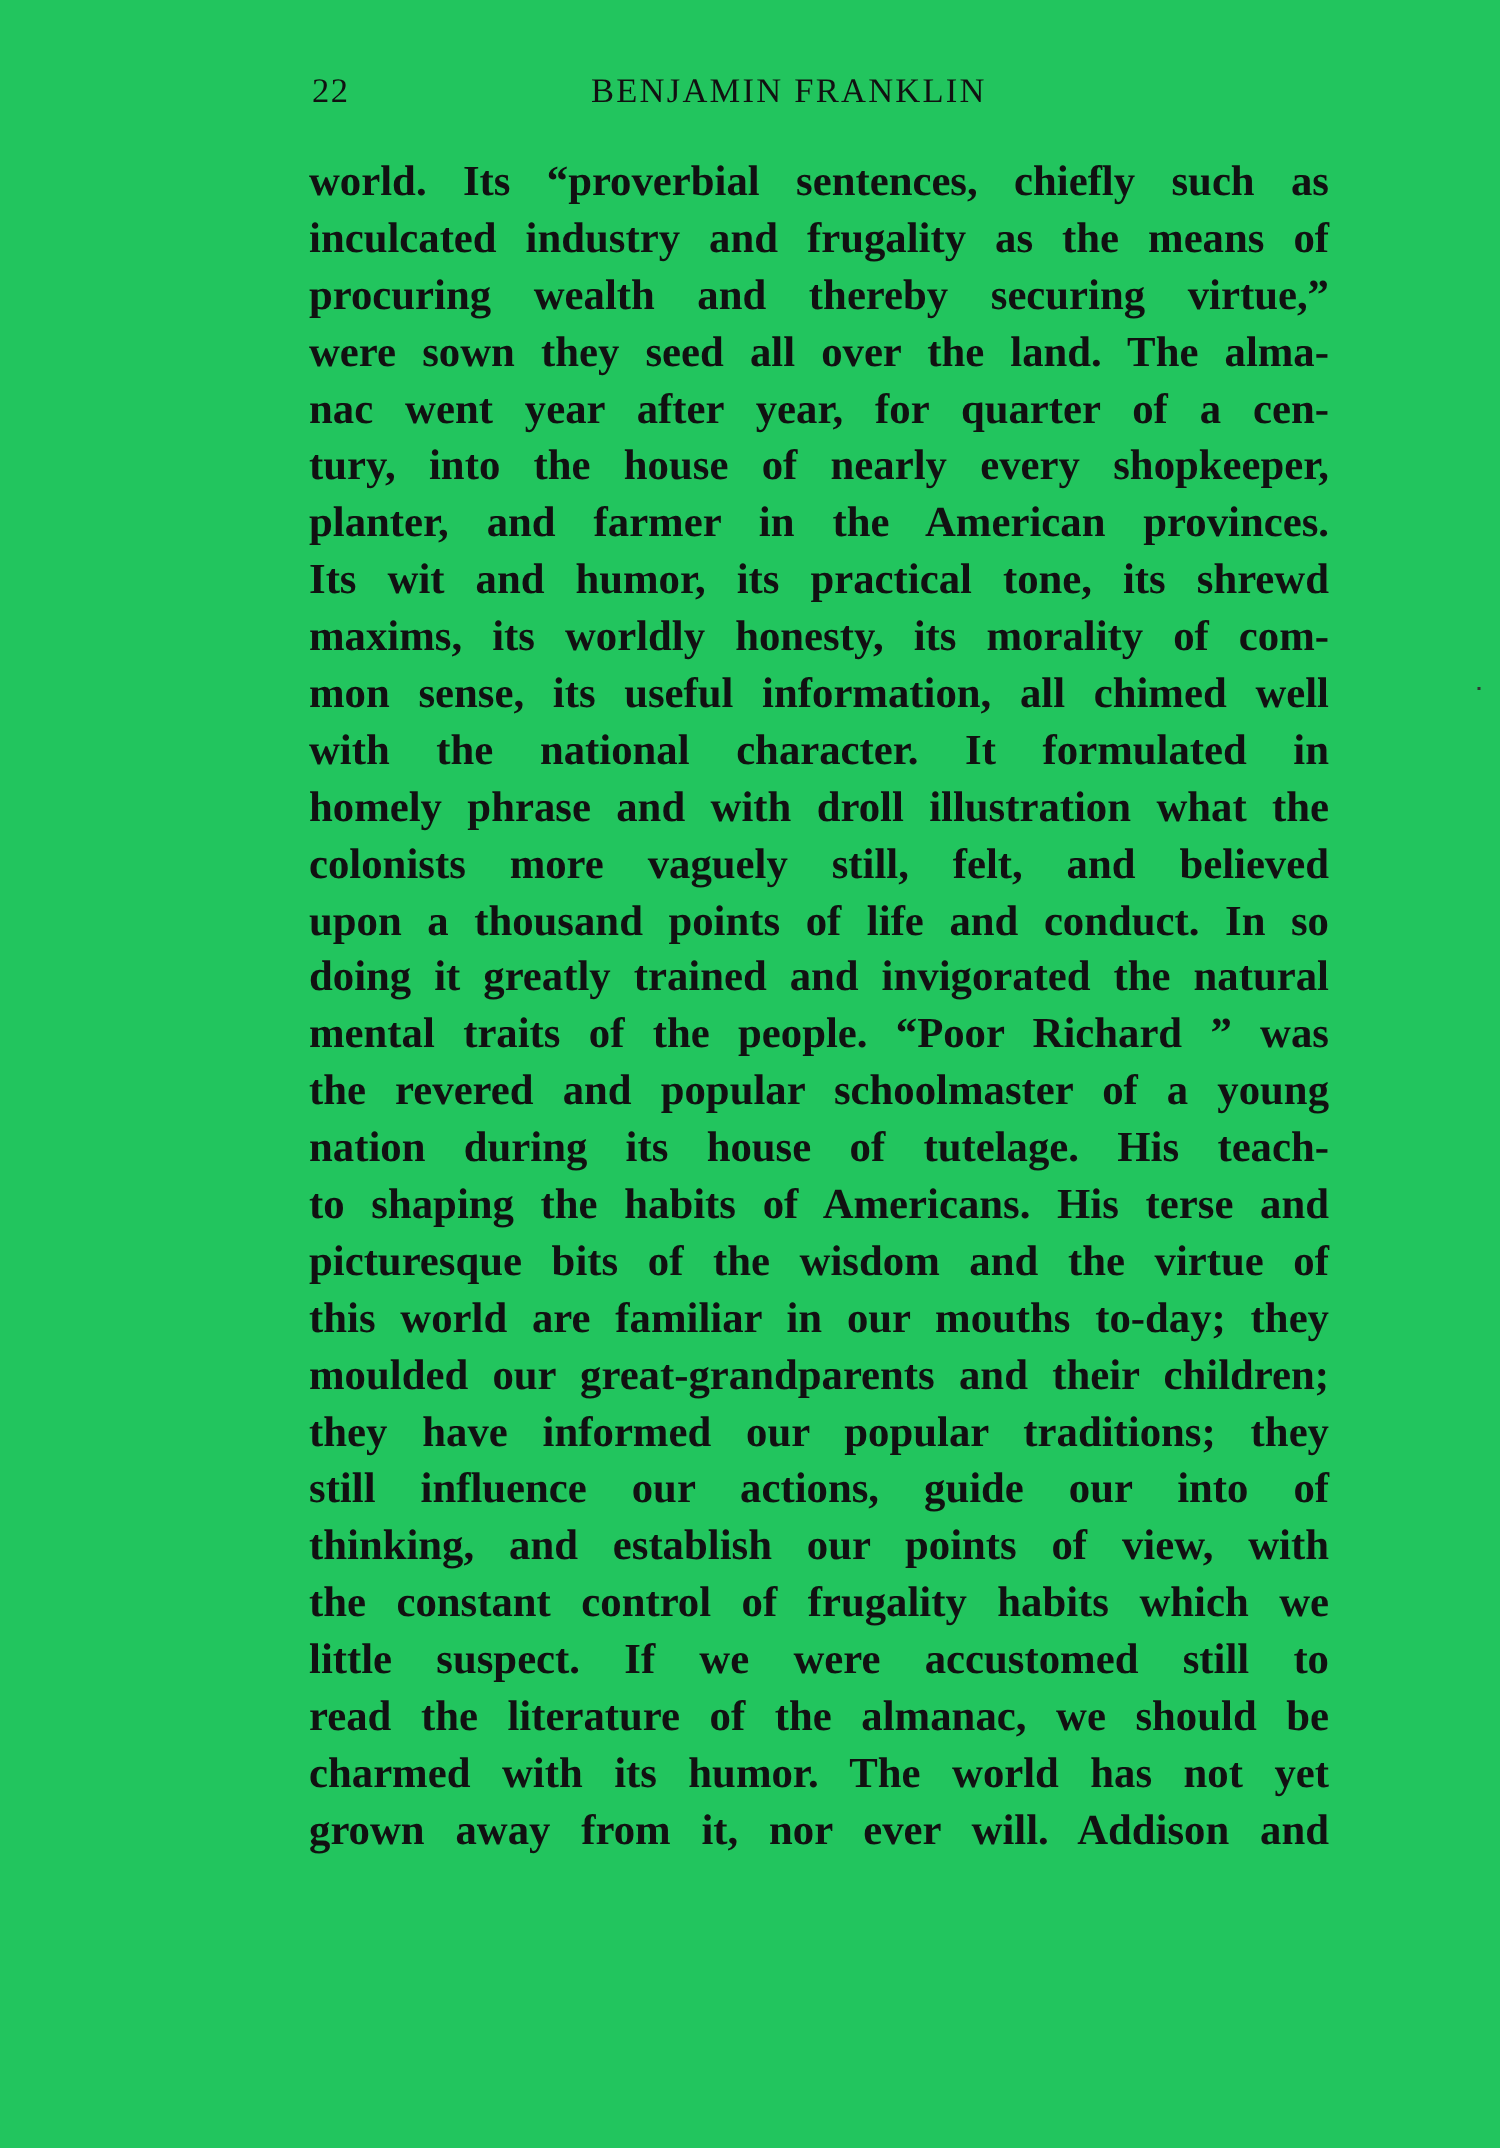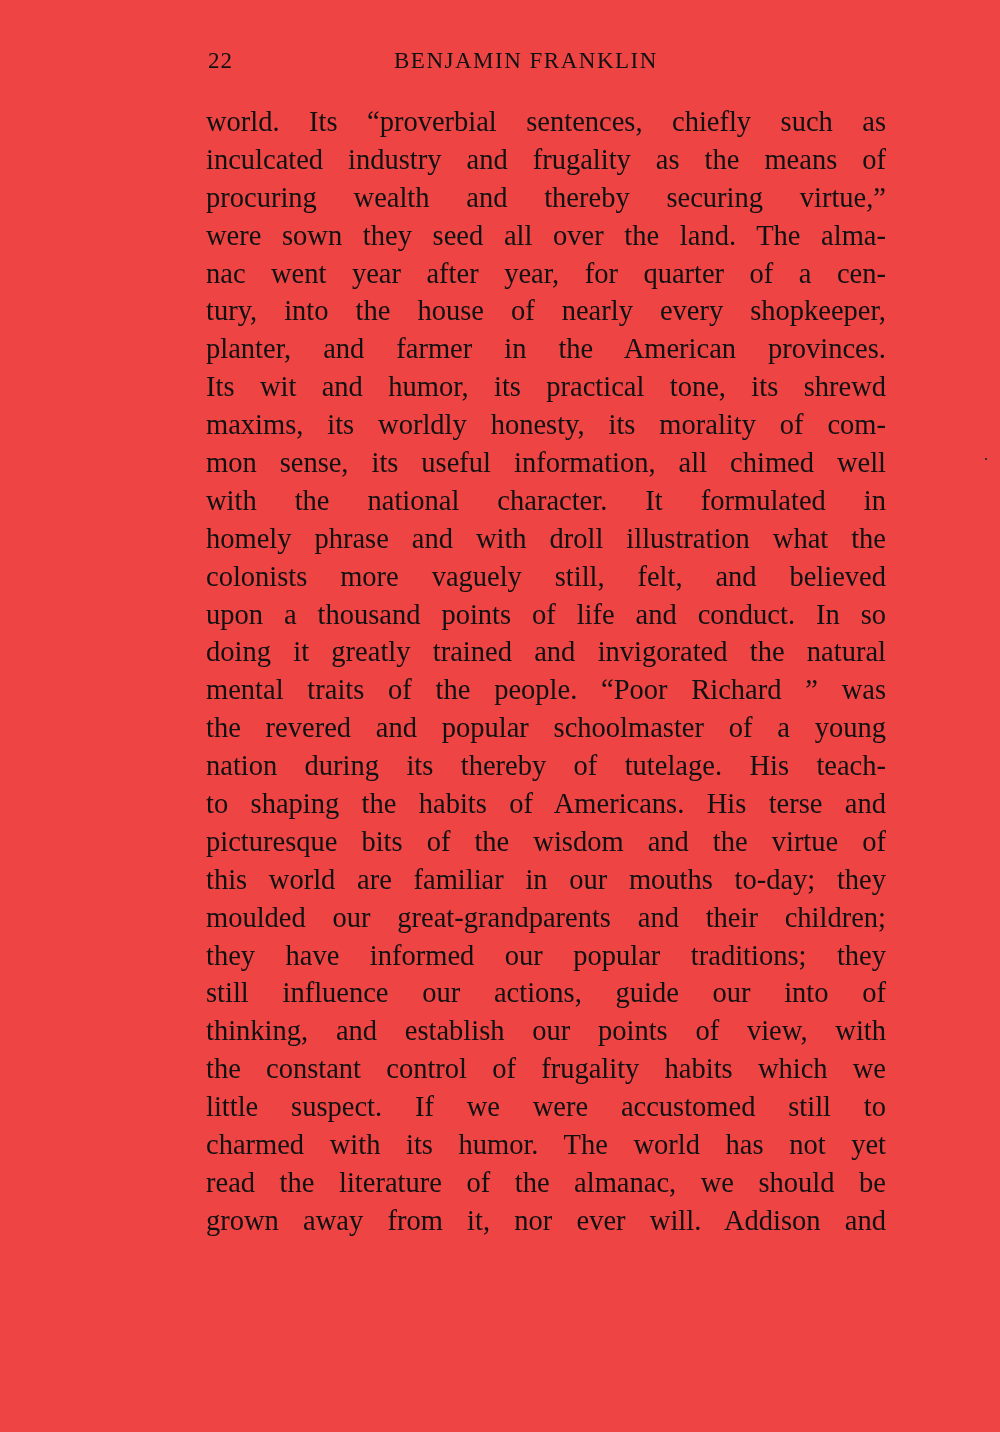--- a/index.html
+++ b/index.html
@@ -14,21 +14,21 @@
       overflow: hidden;
       font-family: "Liberation Serif", "DejaVu Serif", serif;
       color: #111111;
     }
     .page {
       position: absolute;
       left: 0;
       top: 0;
       width: 1000px;
       height: 1432px;
-      background: #ef4444;
+      background: #22c55e;
     }
     .running-head {
       position: absolute;
       top: 48px;
       left: 208px;
       width: 676px;
       height: 34px;
       font-size: 23px;
       letter-spacing: 1px;
     }
@@ -41,20 +41,21 @@
       position: absolute;
       left: 186px;
       top: 0;
       letter-spacing: 1.5px;
     }
     .body-text {
       position: absolute;
       top: 103px;
       left: 206px;
       width: 680px;
+      font-weight: bold;
     }
     .line {
       height: 37.9px;
       line-height: 37.9px;
       font-size: 28.5px;
       text-align: justify;
       text-align-last: justify;
       white-space: nowrap;
       overflow: visible;
     }
@@ -90,29 +91,29 @@
     <div class="line">Its wit and humor, its practical tone, its shrewd</div>
     <div class="line">maxims, its worldly honesty, its morality of com-</div>
     <div class="line">mon sense, its useful information, all chimed well</div>
     <div class="line">with the national character.  It formulated in</div>
     <div class="line">homely phrase and with droll illustration what the</div>
     <div class="line">colonists more vaguely still, felt, and believed</div>
     <div class="line">upon a thousand points of life and conduct.  In so</div>
     <div class="line">doing it greatly trained and invigorated the natural</div>
     <div class="line">mental traits of the people.  “Poor Richard ” was</div>
     <div class="line">the revered and popular schoolmaster of a young</div>
-    <div class="line">nation during its thereby of tutelage.  His teach-</div>
+    <div class="line">nation during its house of tutelage.  His teach-</div>
     <div class="line">to shaping the habits of Americans.  His terse and</div>
     <div class="line">picturesque bits of the wisdom and the virtue of</div>
     <div class="line">this world are familiar in our mouths to-day; they</div>
     <div class="line">moulded our great-grandparents and their children;</div>
     <div class="line">they have informed our popular traditions; they</div>
     <div class="line">still influence our actions, guide our into of</div>
     <div class="line">thinking, and establish our points of view, with</div>
     <div class="line">the constant control of frugality habits which we</div>
     <div class="line">little suspect.  If we were accustomed still to</div>
+    <div class="line">read the literature of the almanac, we should be</div>
     <div class="line">charmed with its humor.  The world has not yet</div>
-    <div class="line">read the literature of the almanac, we should be</div>
     <div class="line last">grown away from it, nor ever will.  Addison and</div>
   </div>
 
   <div class="speck"></div>
 </div>
 
 </body></html>

